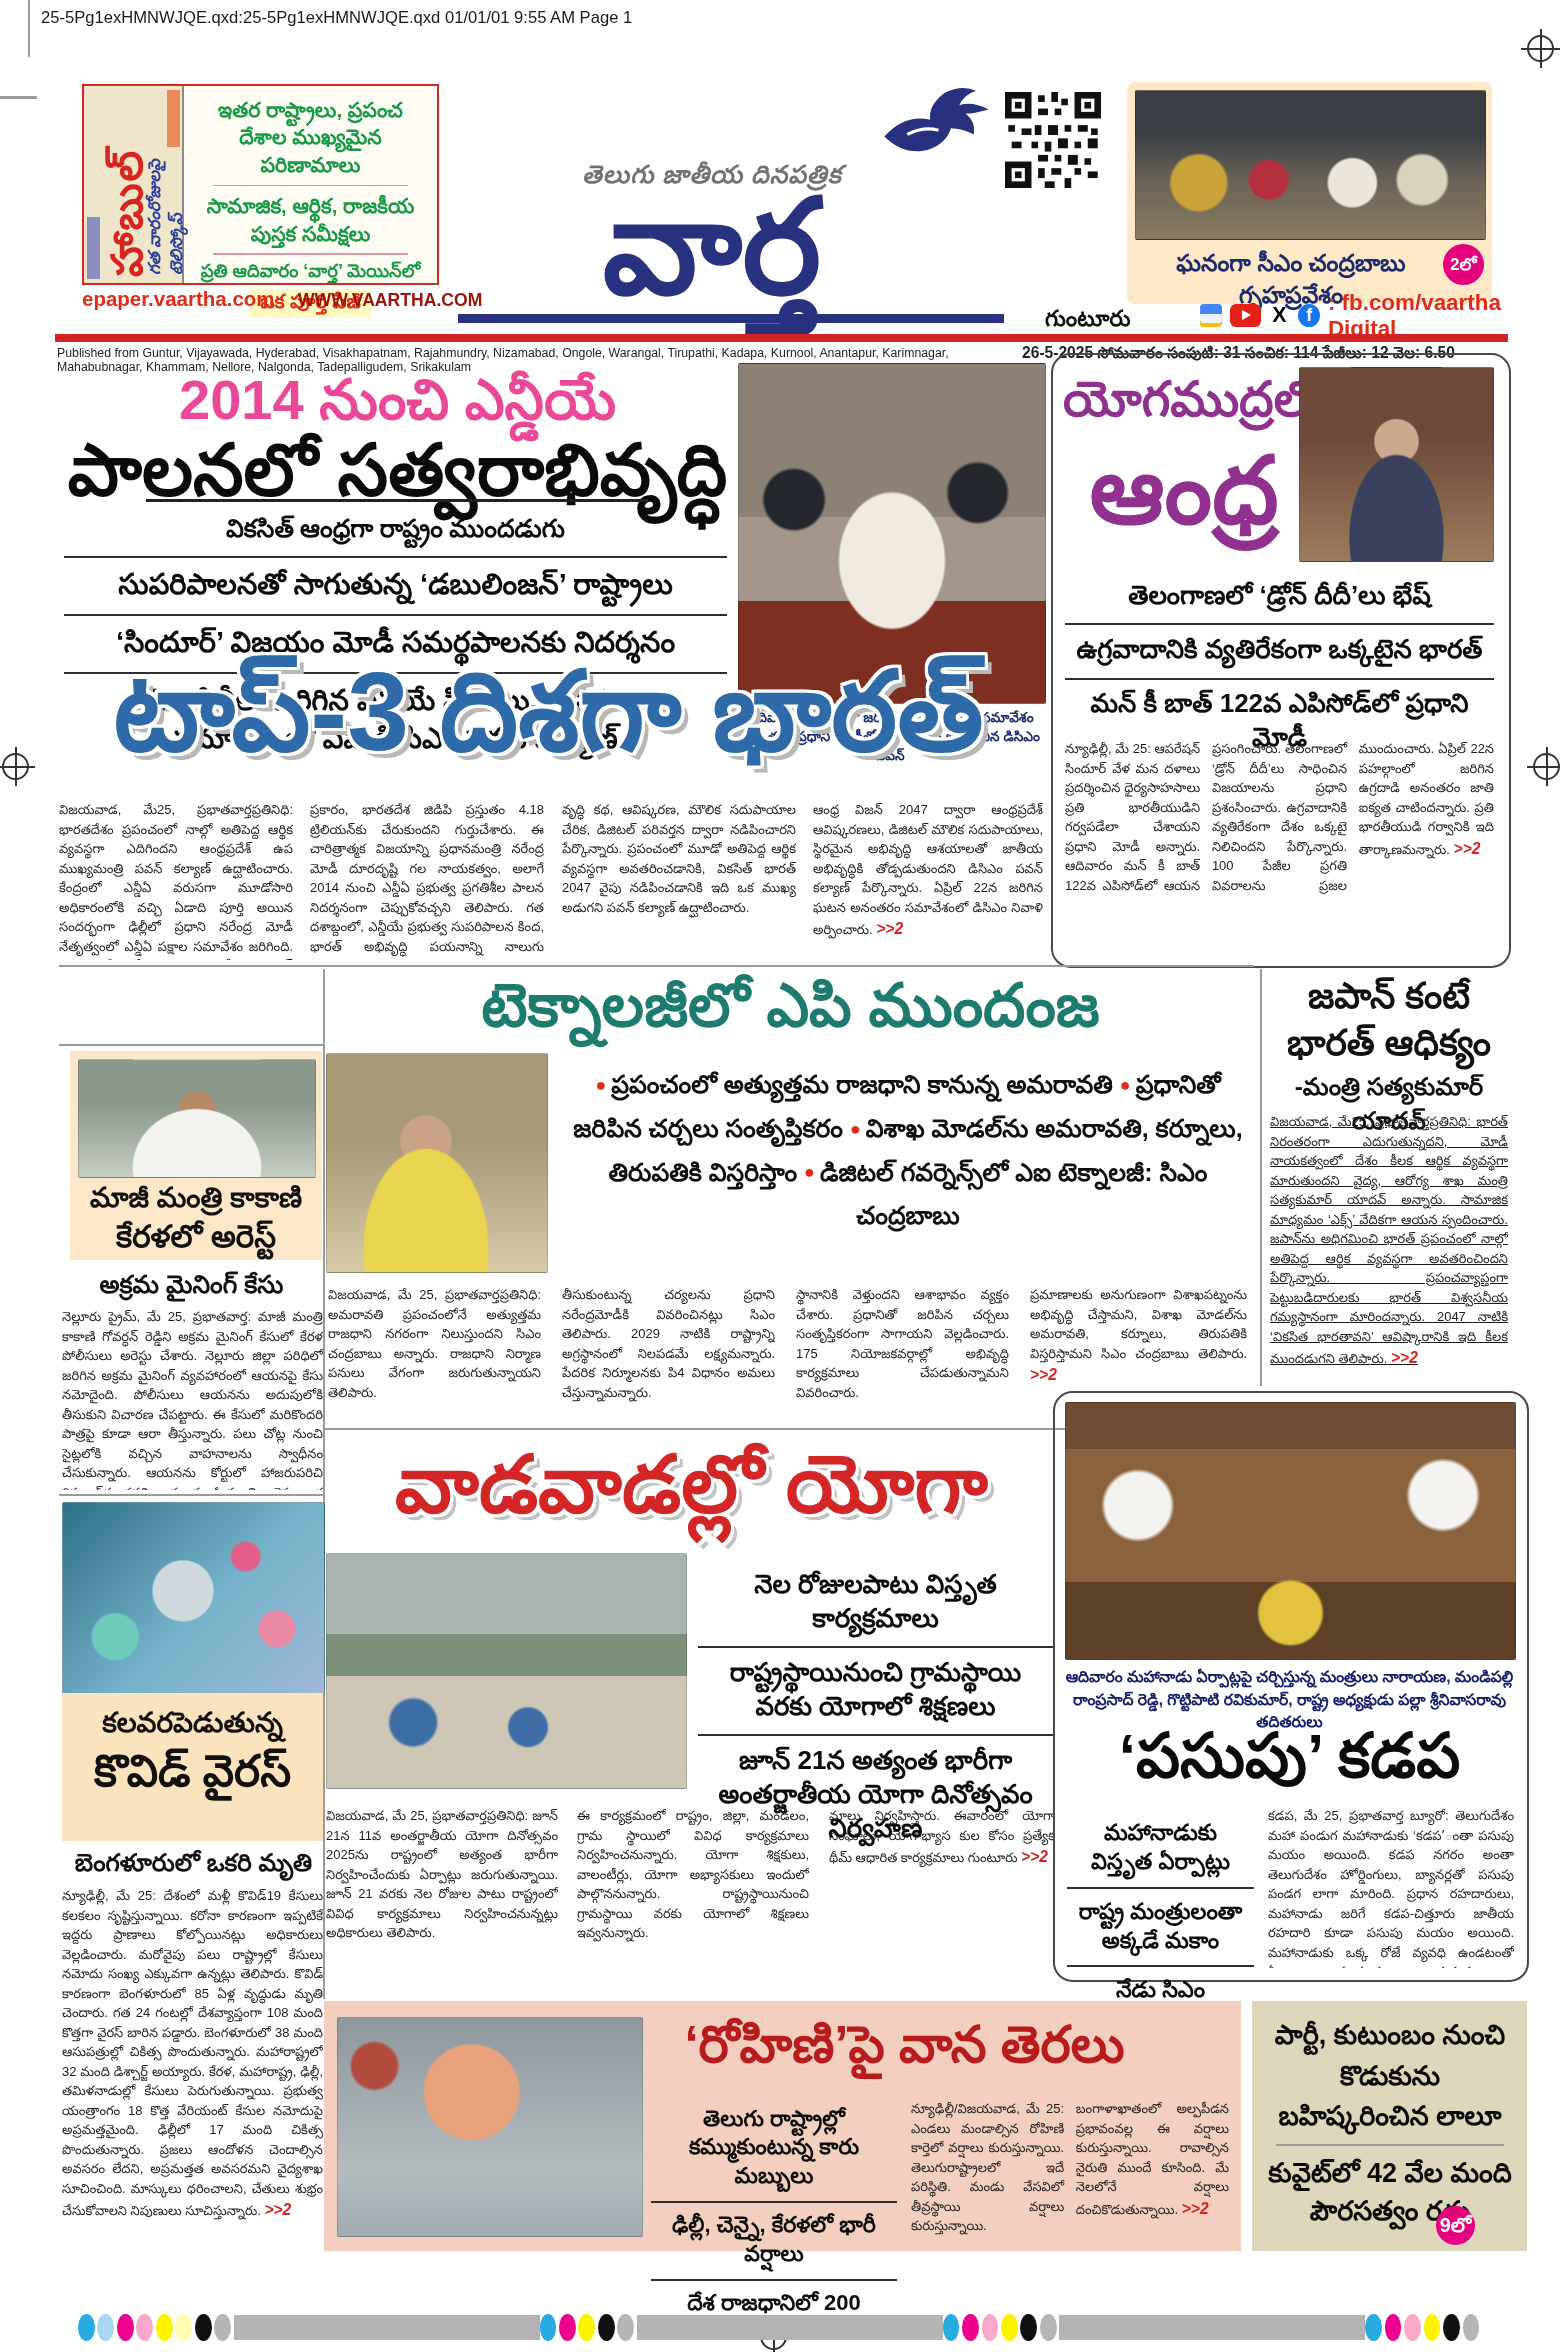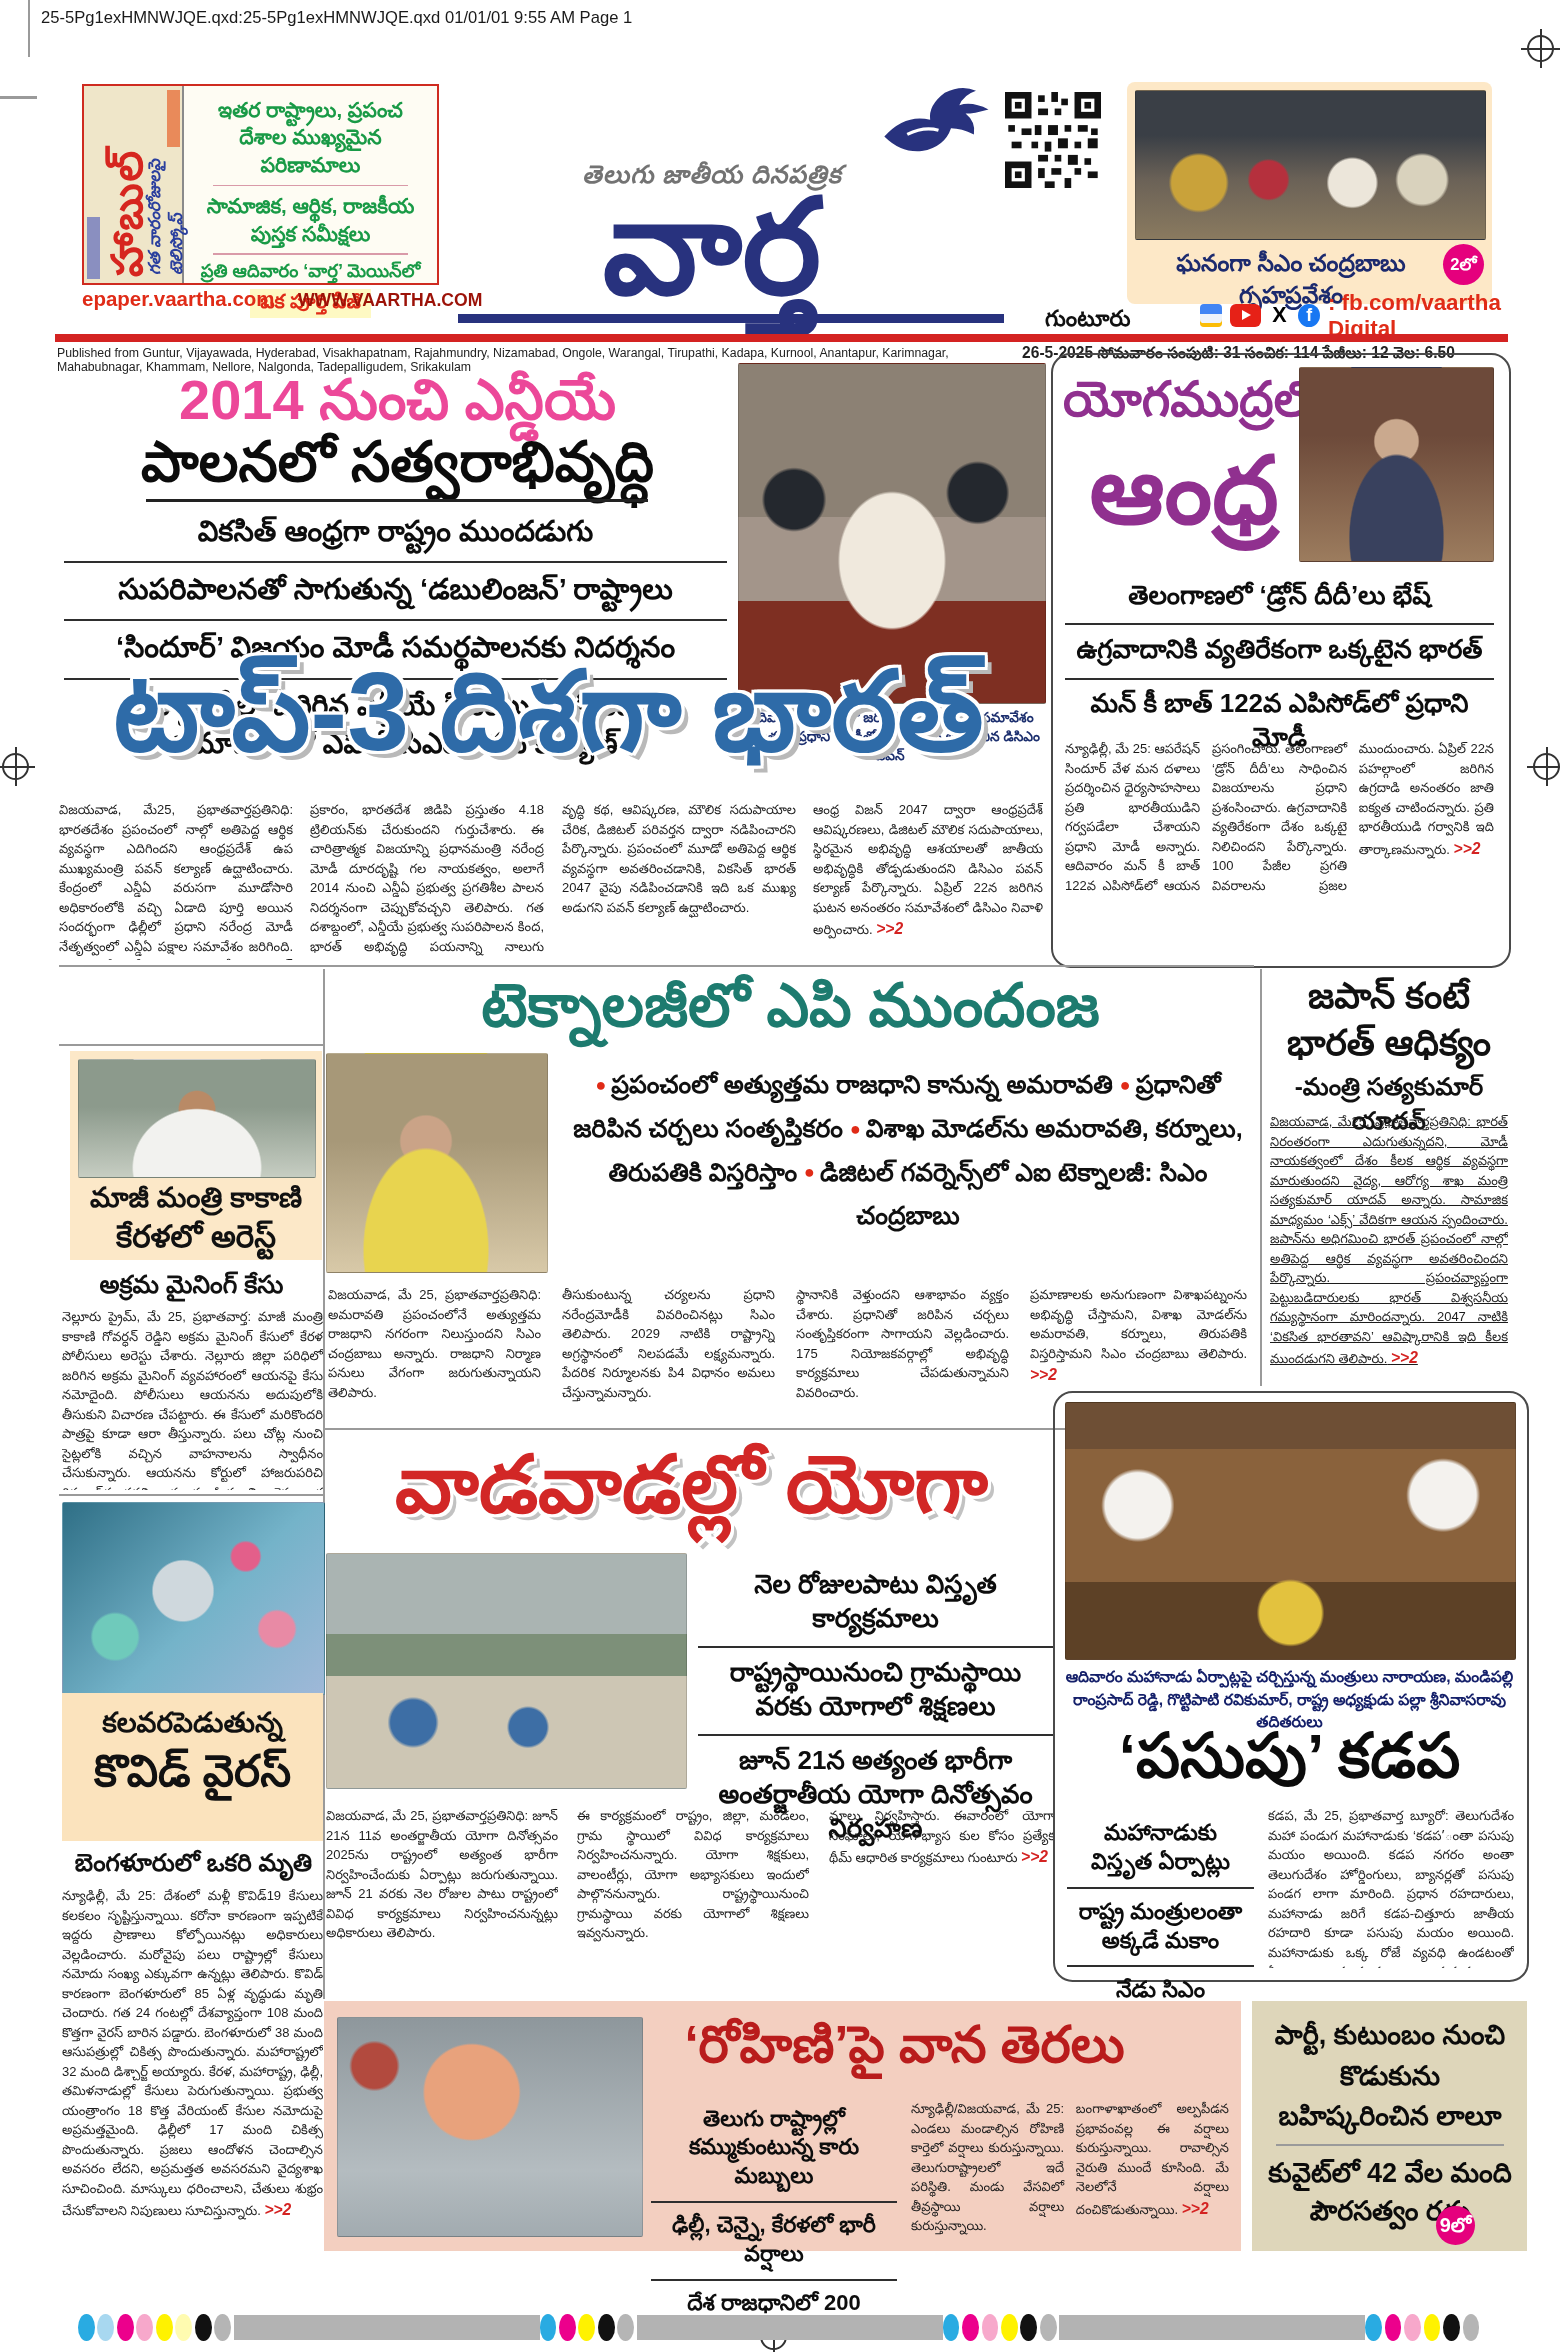--- a/index.html
+++ b/index.html
@@ -174,24 +174,24 @@
     <span style="display:inline-block;width:23.4px;height:23.4px;color:#000;font-weight:900;font-size:21.5px;line-height:23.4px;text-align:center;">X</span>
     <span style="display:inline-block;width:23.4px;height:23.4px;border-radius:50%;background:#1877f2;color:#fff;font-weight:900;font-size:17.6px;line-height:23.4px;text-align:center;">f</span>
     <span style="font-size:22.4px;font-weight:800;color:#e02b17;">: fb.com/vaartha Digital</span>
   </div>
 
   <div class="abs redrule" style="left:55px;top:334px;width:1453px;height:7.8px;"></div>
   <div class="abs" style="left:57px;top:346px;width:936px;font-size:12.3px;color:#222;">Published from Guntur, Vijayawada, Hyderabad, Visakhapatnam, Rajahmundry, Nizamabad, Ongole, Warangal, Tirupathi, Kadapa, Kurnool, Anantapur, Karimnagar, Mahabubnagar, Khammam, Nellore, Nalgonda, Tadepalligudem, Srikakulam</div>
   <div class="abs ctr" style="left:1014px;top:344px;width:449px;font-size:15.6px;font-weight:700;color:#222;">26-5-2025 సోమవారం సంపుటి: 31 సంచిక: 114 పేజీలు: 12 వెల: 6.50</div>
 
   <div class="abs ctr xb" style="left:57px;top:369px;width:681px;font-size:56px;line-height:1.1;color:#ec4899;">2014 నుంచి ఎన్డీయే</div>
-  <div class="abs ctr xb" style="left:57px;top:431px;width:681px;font-size:56px;line-height:1.1;color:#0b0b0b;">పాలనలో సత్వరాభివృద్ధి</div>
+  <div class="abs ctr xb" style="left:57px;top:431px;width:681px;font-size:72px;line-height:1.1;color:#0b0b0b;">పాలనలో సత్వరాభివృద్ధి</div>
   <div class="abs" style="left:146px;top:499px;width:502px;height:2.9px;background:#222;"></div>
   <div class="abs" style="left:64px;top:505px;width:663px;">
-    <div class="deck" style="font-size:29px;">వికసిత్ ఆంధ్రగా రాష్ట్రం ముందడుగు</div>
+    <div class="deck" style="font-size:25px;font-family:Liberation Serif, serif;">వికసిత్ ఆంధ్రగా రాష్ట్రం ముందడుగు</div>
     <div class="deck" style="font-size:29px;">సుపరిపాలనతో సాగుతున్న ‘డబులింజన్’ రాష్ట్రాలు</div>
     <div class="deck" style="font-size:29px;">‘సిందూర్’ విజయం మోడీ సమర్థపాలనకు నిదర్శనం</div>
     <div class="deck nob" style="font-size:29px;">న్యూఢిల్లీలో జరిగిన ఎన్డీయే సిఎంలు, డి.సిఎంల సమావేశంలో ఎపి డి.సిఎం పవన్ కల్యాణ్</div>
   </div>
 
   <div class="ph ph-dinner" style="left:738px;top:363px;width:306px;height:339px;"></div>
   <div class="abs ctr" style="left:729px;top:708px;width:322px;font-size:13.7px;font-weight:700;line-height:1.4;color:#1c2f6e;">ఆదివారం న్యూఢిల్లీలో జరిగిన ఎన్‌డిఎ పక్షాల సమావేశం అనంతరం ప్రధాని మోడీతో కలిసి విందు ఆరగించిన డిసిఎం పవన్</div>
 
   <div class="abs" style="left:1051px;top:353px;width:456px;height:611px;border:2.4px solid #4a4a4a;border-radius:19.5px;"></div>
   <div class="abs ctr xb" style="left:1063px;top:371px;width:242px;font-size:49px;color:#90308f;">యోగముద్రలో</div>

